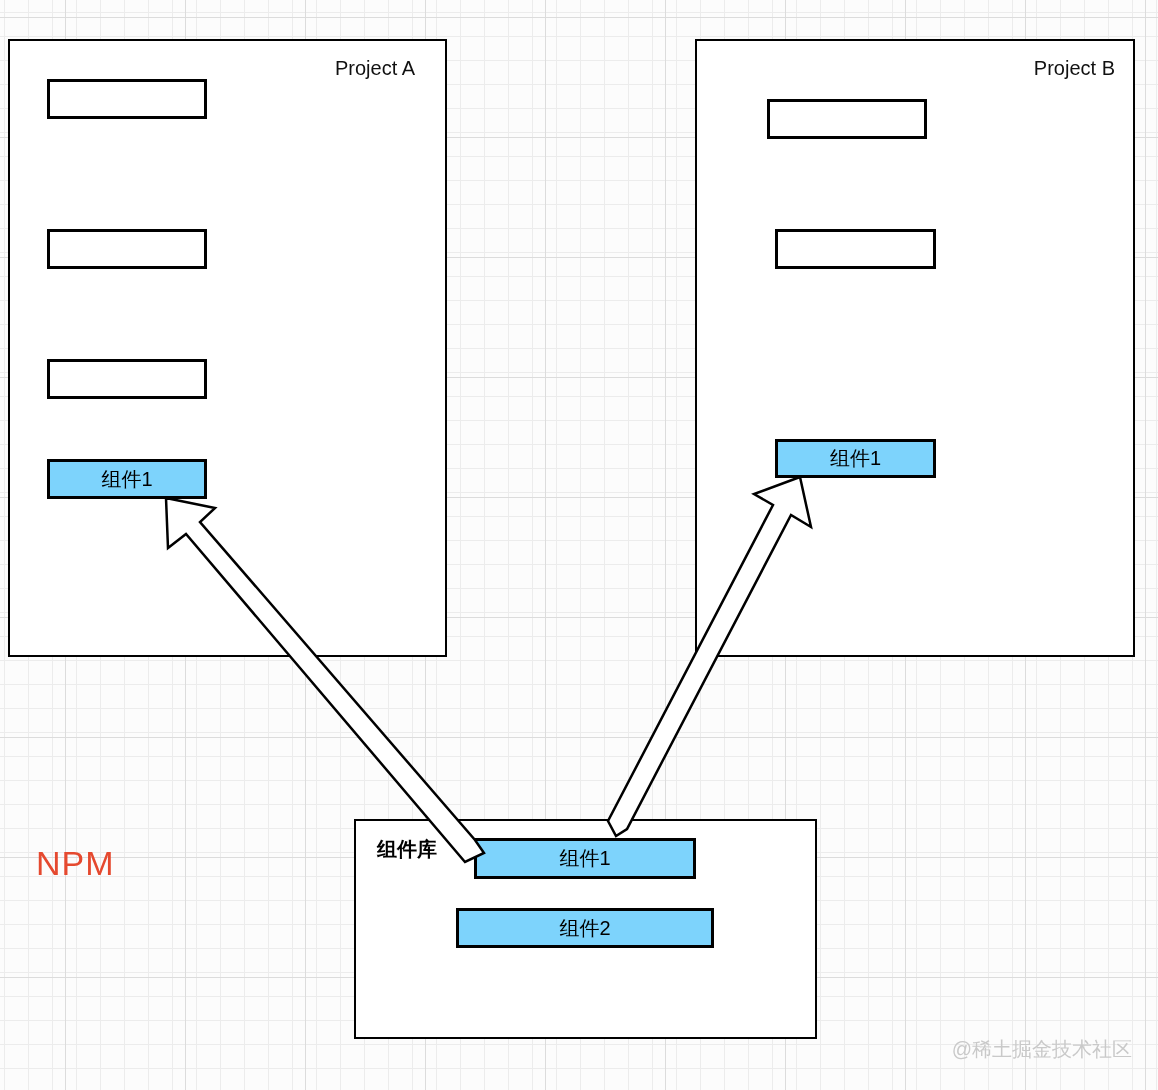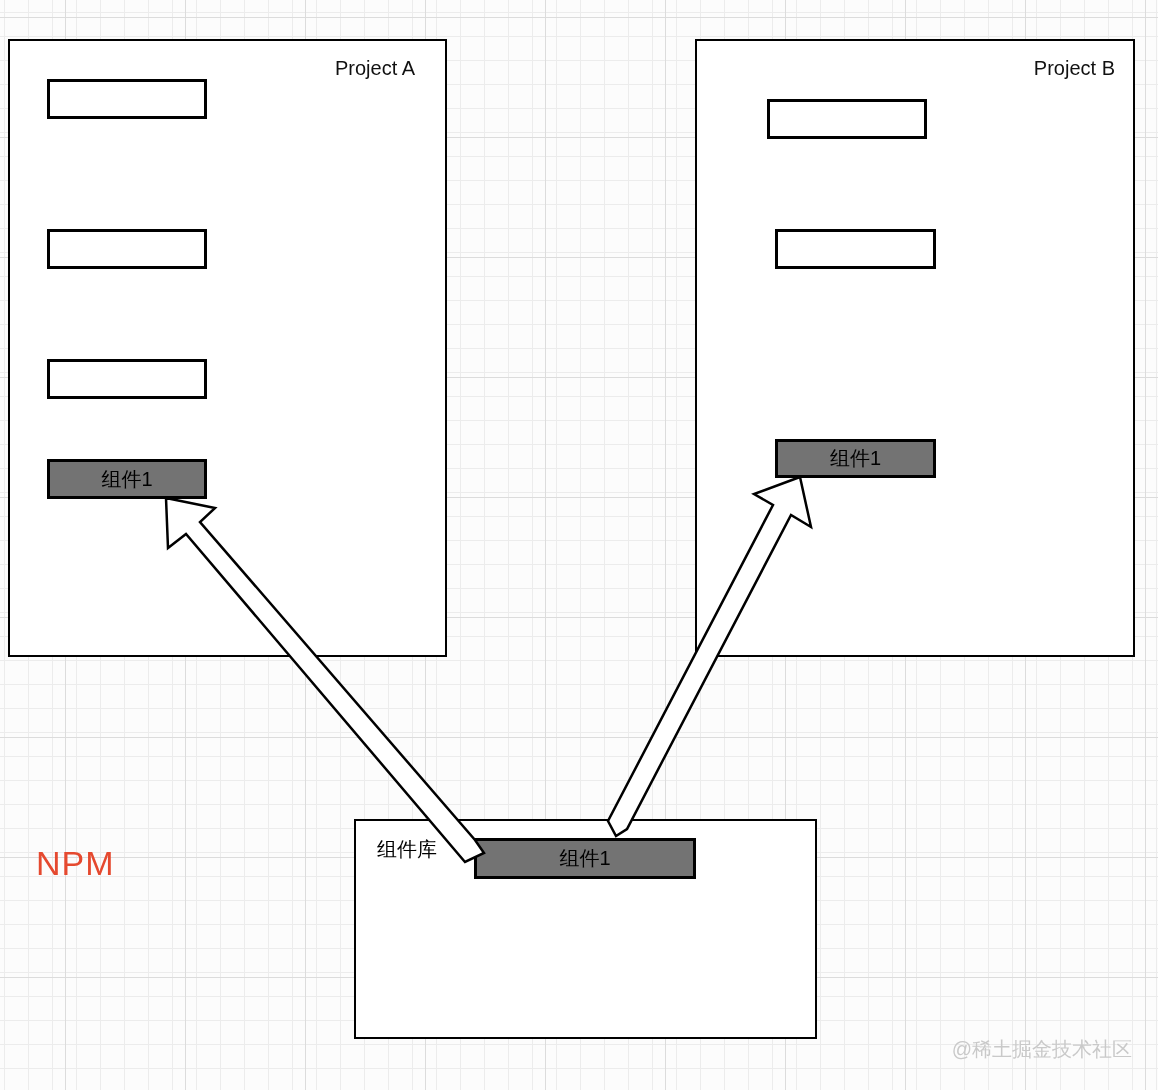--- a/index.html
+++ b/index.html
@@ -35,21 +35,21 @@
     white-space: nowrap;
   }
   .slot {
     position: absolute;
     background: #ffffff;
     border: 3px solid #000000;
     box-sizing: border-box;
   }
   .comp {
     position: absolute;
-    background: #737373;
+    background: #7dd3fc;
     border: 3px solid #000000;
     box-sizing: border-box;
     display: flex;
     align-items: center;
     justify-content: center;
     font-size: 20px;
     font-weight: 500;
     color: #000000;
     white-space: nowrap;
   }
@@ -61,21 +61,21 @@
     height: 220px;
     background: #ffffff;
     border: 2px solid #000000;
     box-sizing: border-box;
   }
   #lib-label {
     position: absolute;
     left: 21px;
     top: 15px;
     font-size: 20px;
-    font-weight: 400;
+    font-weight: 700;
     color: #000000;
     white-space: nowrap;
   }
   #npm-label {
     position: absolute;
     left: 36px;
     top: 812px;
     font-size: 34px;
     letter-spacing: 1px;
     white-space: nowrap;
@@ -112,20 +112,21 @@
   <div class="project-box" style="left:695px; top:39px; width:440px; height:618px;text-align:center;">
     <div class="box-title" style="top:16px; right:18px;">Project B</div>
     <div class="slot" style="left:70px; top:58px; width:160px; height:40px;"></div>
     <div class="slot" style="left:78px; top:188px; width:161px; height:40px;"></div>
     <div class="comp" style="left:78px; top:398px; width:161px; height:39px;">组件1</div>
   </div>
 
   <div id="npm-box">
     <div id="lib-label">组件库</div>
     <div class="comp" style="left:118px; top:17px; width:222px; height:41px;">组件1</div>
+    <div class="comp" style="left:100px; top:87px; width:258px; height:40px;">组件2</div>
   </div>
 
   <div id="npm-label" style="color: rgb(229, 73, 47);">NPM</div>
 
   <svg id="arrow-layer" width="1158" height="1090" viewBox="0 0 1158 1090">
     <polygon points="166,498 215,508 200,522 475,840 484,853 465,862 186,534 168,548" fill="#ffffff" stroke="#000000" stroke-width="2.5" stroke-linejoin="miter"></polygon>
     <polygon points="800,477 811,527 791,515 627,829 616,836 608,821 773,505 754,494" fill="#ffffff" stroke="#000000" stroke-width="2.5" stroke-linejoin="miter"></polygon>
   </svg>
 
   <div id="watermark" style="color: rgb(201, 201, 201); margin-left: 37px;">@稀土掘金技术社区</div>

